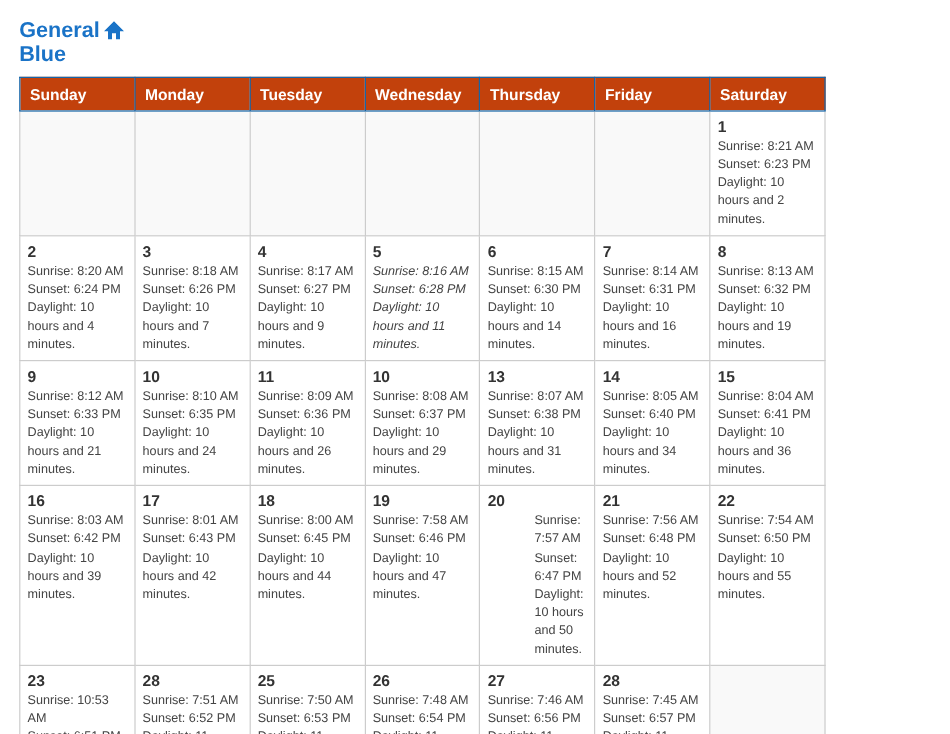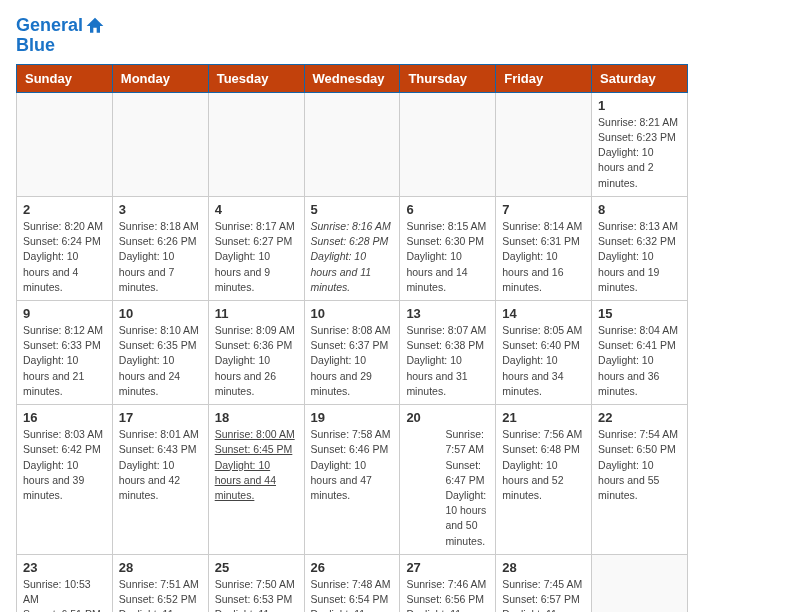--- a/index.html
+++ b/index.html
@@ -237,21 +237,21 @@
 Daylight: 10 hours and 39 minutes.</div>
           </td>
           <td>
             <span class="day-number">17</span>
             <div class="day-info" style="white-space: pre-line;">Sunrise: 8:01 AM
 Sunset: 6:43 PM
 Daylight: 10 hours and 42 minutes.</div>
           </td>
           <td>
             <span class="day-number">18</span>
-            <div class="day-info" style="white-space: pre-line; text-decoration: underline;">Sunrise: 8:00 AM
+            <div class="day-info" style="white-space: pre-line;">Sunrise: 8:00 AM
 Sunset: 6:45 PM
 Daylight: 10 hours and 44 minutes.</div>
           </td>
           <td>
             <span class="day-number">19</span>
             <div class="day-info" style="white-space: pre-line;">Sunrise: 7:58 AM
 Sunset: 6:46 PM
 Daylight: 10 hours and 47 minutes.</div>
           </td>
           <td>

